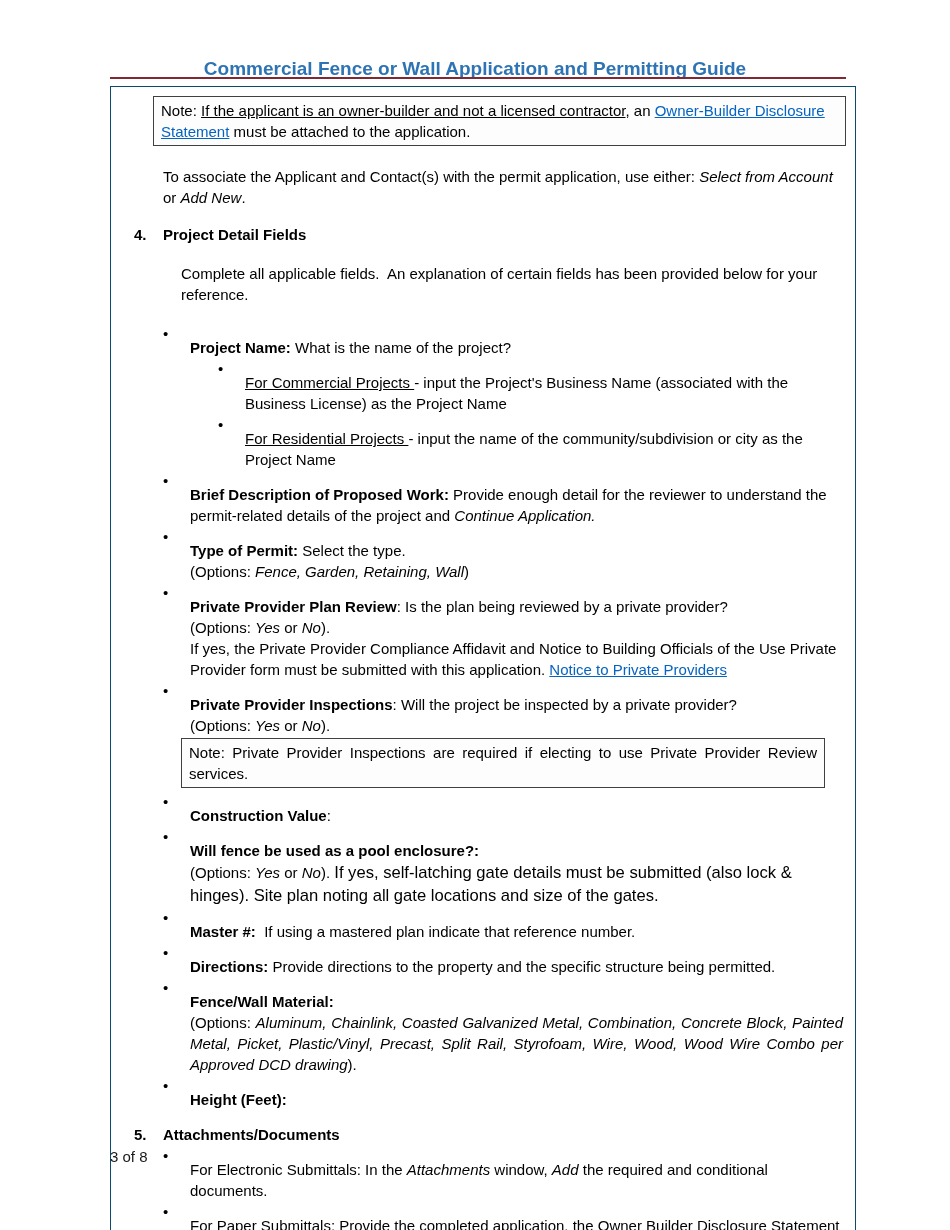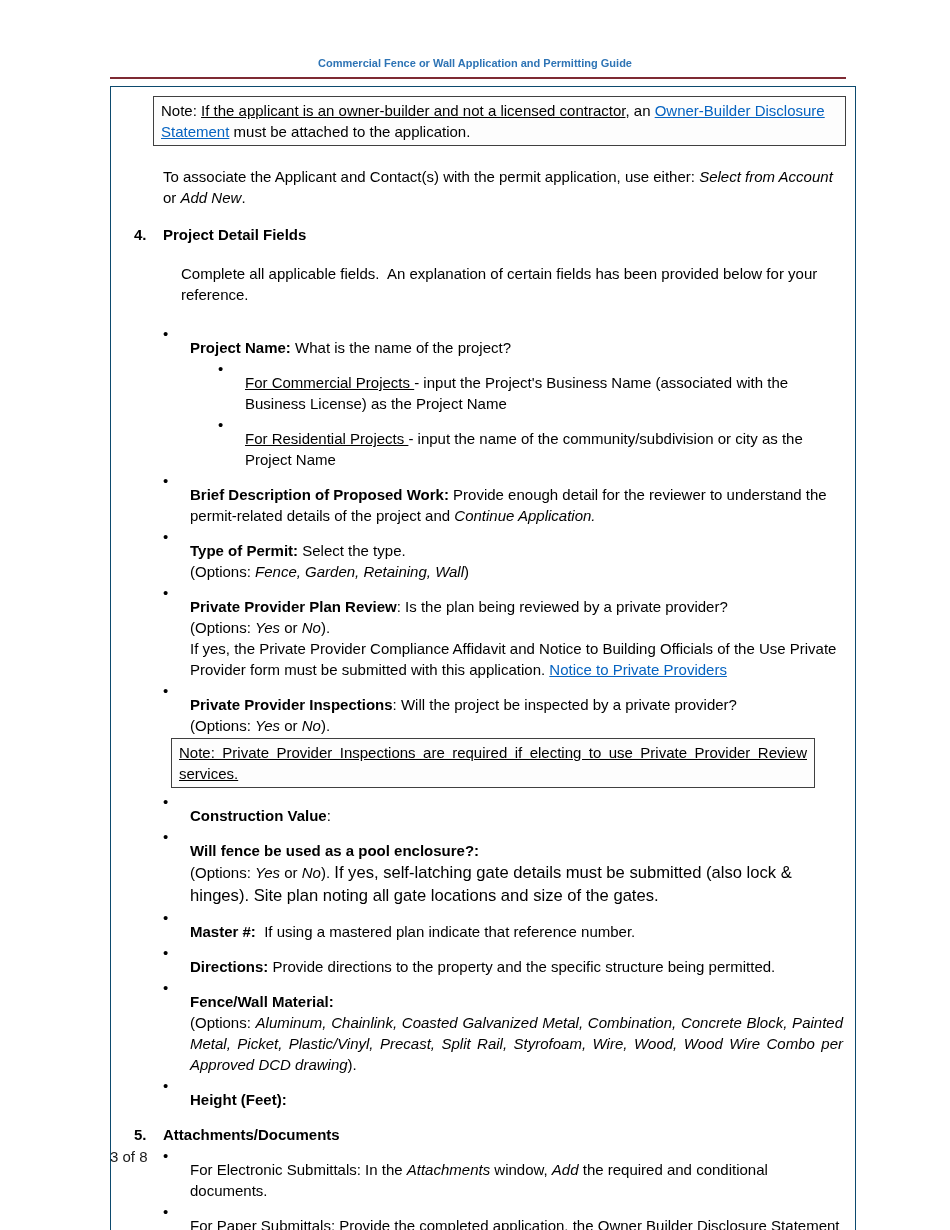--- a/index.html
+++ b/index.html
@@ -10,21 +10,21 @@
   *{box-sizing:border-box;}
   html,body{margin:0;padding:0;background:#ffffff;}
   body{
     width:950px;height:1230px;position:relative;overflow:hidden;
     font-family:"Liberation Sans","DejaVu Sans",sans-serif;
     font-size:15px;line-height:1.4;color:#000;
   }
   p{margin:0;}
   .header-title{
     position:absolute;top:56px;left:0;width:100%;text-align:center;
-    font-size:11px;font-weight:700;color:var(--header-blue);
+    font-size:19px;font-weight:700;color:var(--header-blue);
   }
   .header-rule{
     position:absolute;top:77px;left:110px;width:736px;height:0;
     border-top:2px solid var(--rule-red);
   }
   .content-box{
     position:absolute;top:86px;left:110px;width:746px;min-height:1019px;
     border:1px solid #0c4a6e;background:#fff;padding-top:9px;
   }
   .note-box{border:1px solid #404040;background:#fdfdfd;padding:3px 7px;}
@@ -34,21 +34,21 @@
   .section-4{margin-top:16px;}
   .section-5{margin-top:14px;}
   .section-heading{display:flex;font-weight:700;margin-left:23px;}
   .section-heading .num{width:29px;flex:0 0 29px;}
   .section-body{margin-left:52px;margin-right:12px;}
   .s-intro{margin:18px;}
   .bullet-row{display:flex;}
   .bullet-row .marker{flex:0 0 27px;width:27px;}
   .bullet-row.l2{margin-left:55px;}
   .bullet-text{flex:1 1 auto;margin-top:14px;}
-  .note-inline{margin:2px 0 3px 8px;width:644px;text-align:justify;text-decoration:underline;}
+  .note-inline{margin:2px 0 3px 18px;width:644px;text-align:justify;}
   .options-justify{text-align:justify;}
   .big{font-size:16.6px;}
   .b{font-weight:700;}
   .i{font-style:italic;}
   .u{text-decoration:underline;}
   .link{color:var(--link-blue);text-decoration:underline;cursor:pointer;}
   .use-list{margin:8px;}
   .footer{
     position:absolute;top:1146px;left:110px;width:737px;
     display:flex;justify-content:space-between;align-items:flex-start;

